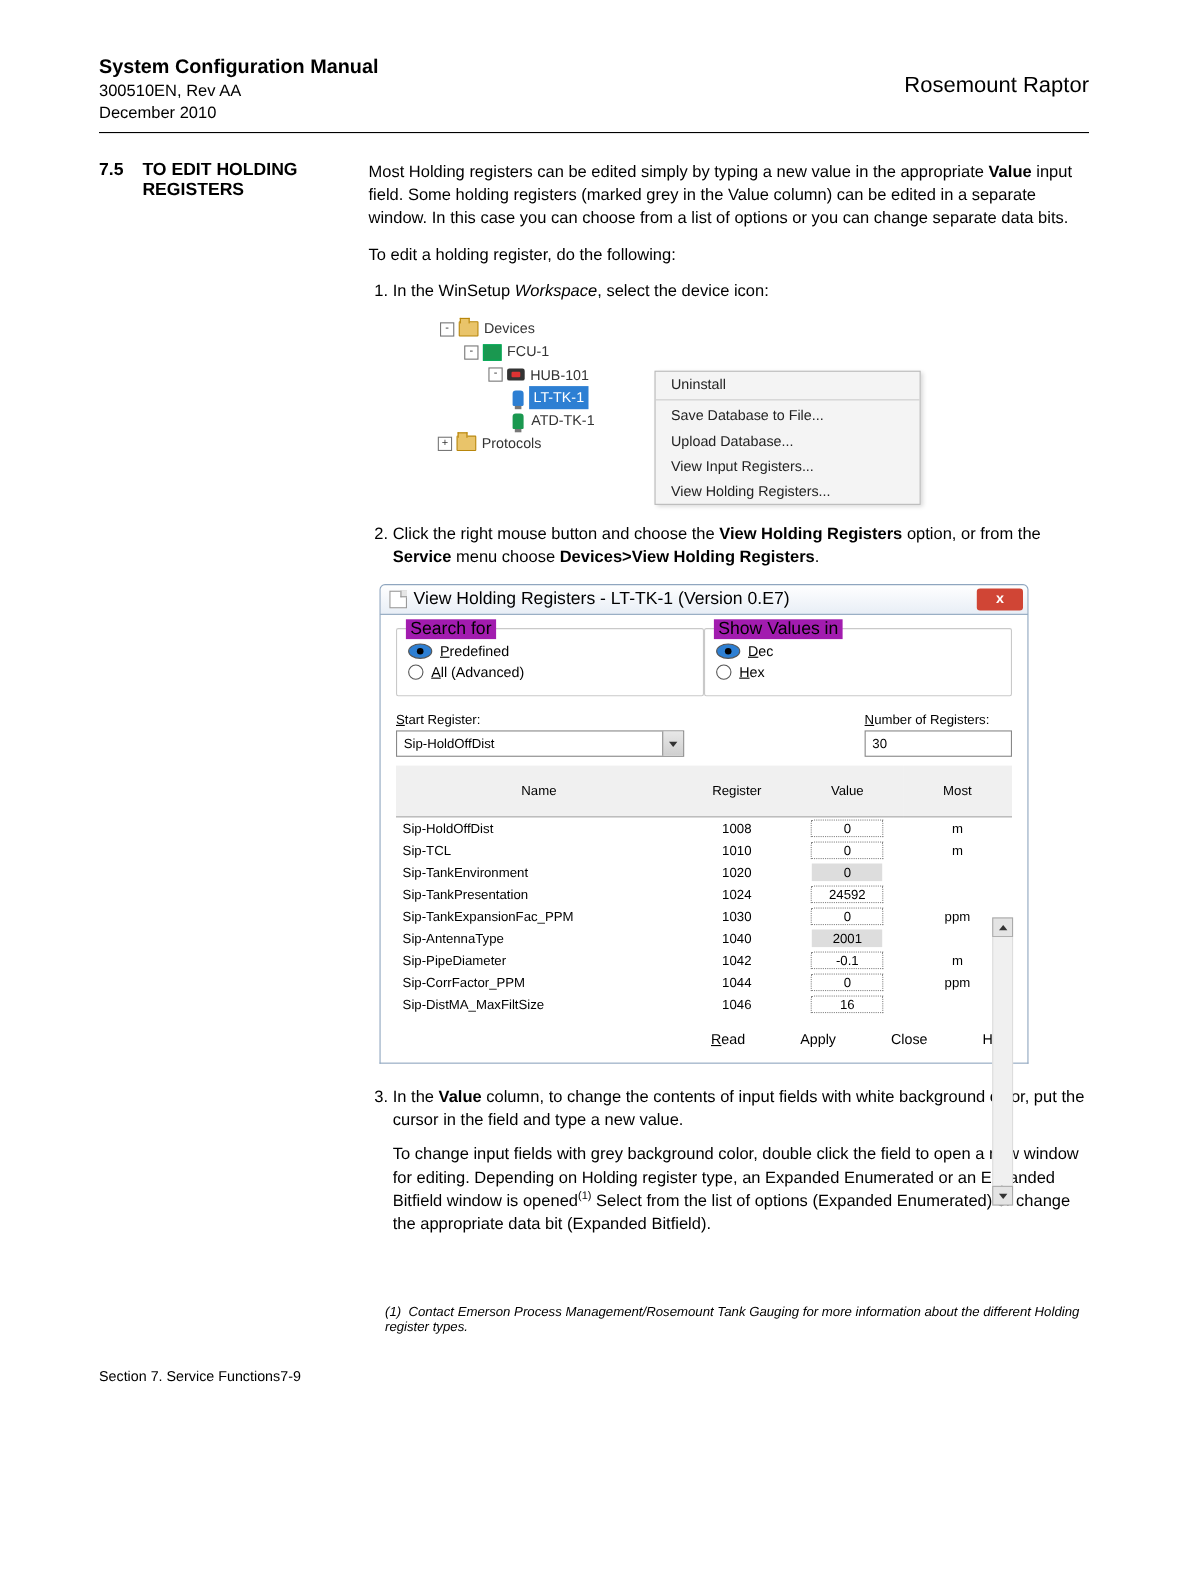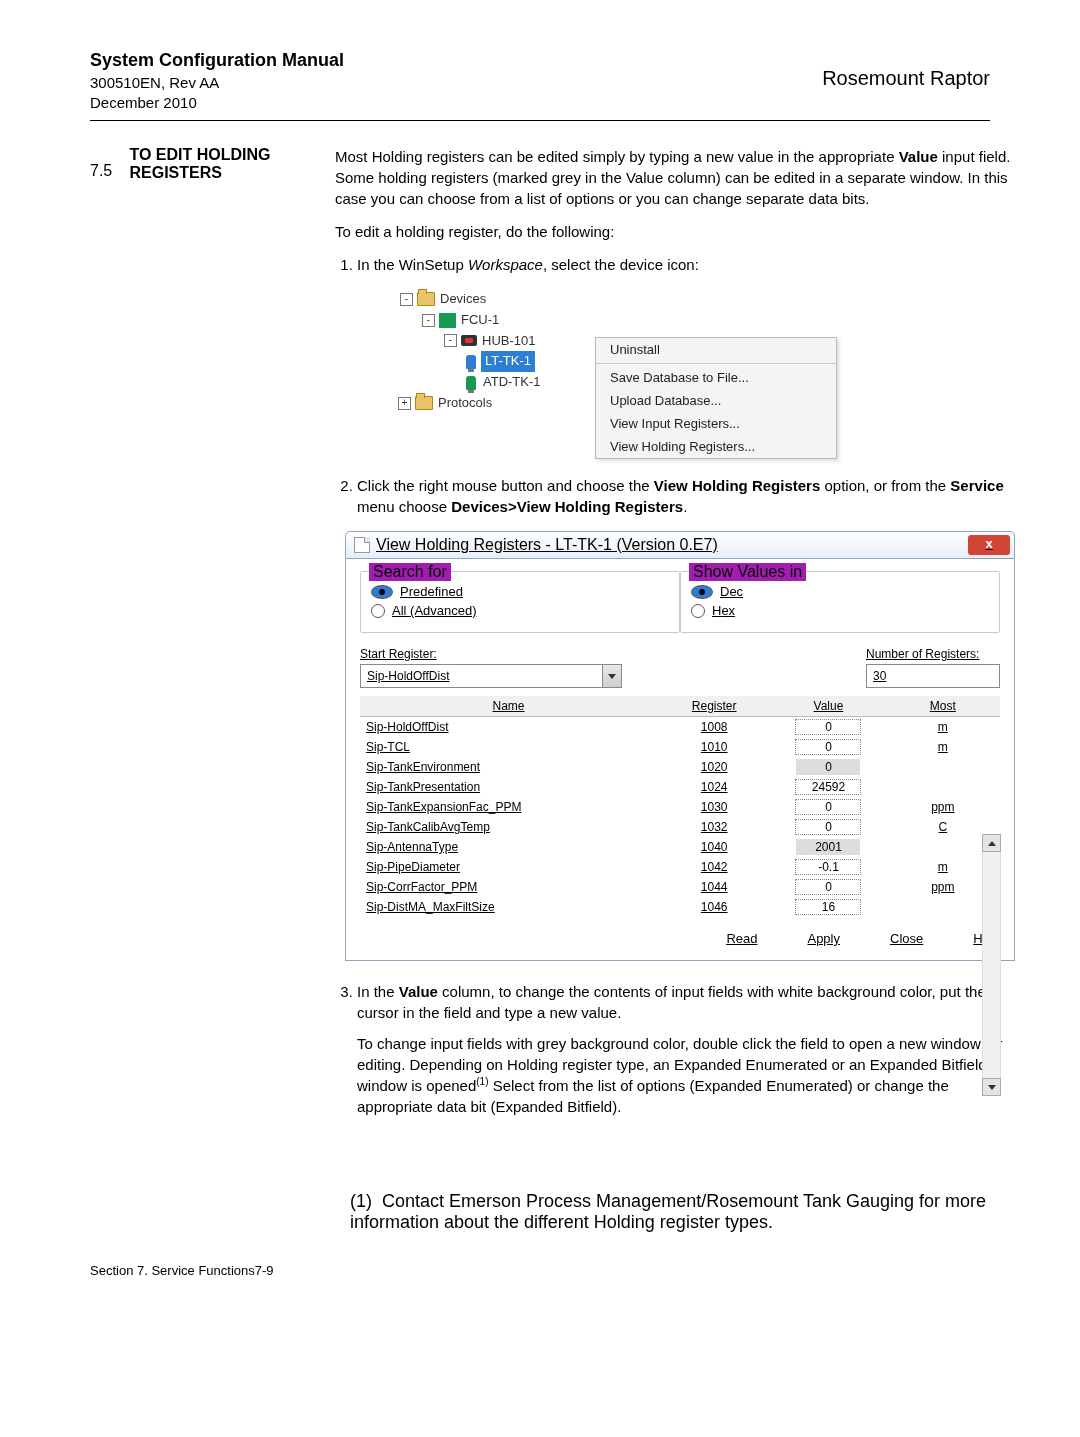--- a/index.html
+++ b/index.html
@@ -38,26 +38,25 @@
   }
   .col-left {
     width: 235px;
     flex-shrink: 0;
     padding-right: 10px;
   }
   .col-right {
     flex: 1;
   }
   .section-num {
-    font-weight: normal;
+    font-weight: bold;
     font-size: 16px;
     display: inline-block;
     width: 35px;
     vertical-align: top;
-    margin-top: 16px;
   }
   .section-title {
     font-weight: bold;
     font-size: 16px;
     display: inline-block;
     width: 180px;
     vertical-align: top;
   }
   .body-text {
     font-size: 15px;
@@ -107,21 +106,21 @@
     width:240px;
     background:#f4f4f4;
     border:1px solid #b9b9b9;
     box-shadow:2px 2px 4px rgba(0,0,0,.15);
     font-size:13px;
   }
   .ctx-menu .mi{padding:4px 14px;color:#222;}
   .ctx-menu .sep{border-top:1px solid #ccc;margin:2px 0;}
 
   
-  .dialog-figure{ margin: 6px 0 20px 10px; width:670px;text-decoration:underline;}
+  .dialog-figure{ margin: 6px 0 20px 10px; width:590px;}
   .dlg{
     border:1px solid #8fa6bf; border-top:none;
     background:#fff;
     font-size:13px;
     position:relative;
   }
   .dlg-title{
     height:26px;
     background:linear-gradient(#fff,#e8eef6);
     border:1px solid #8fa6bf;
@@ -145,36 +144,36 @@
   .radio .rb.sel:after{content:"";width:6px;height:6px;background:#000;border-radius:50%;}
   .lbl-small{font-size:12px;margin:6px 0 3px 0;}
   .u{text-decoration:underline;}
   .ctl-row{display:flex;gap:40px;margin-bottom:8px;}
   .combo{display:flex;align-items:center;border:1px solid #888;height:22px;background:#fff;width:260px;}
   .combo .ct{flex:1;padding:0 6px;font-size:12px;}
   .combo .ar{width:18px;height:100%;border-left:1px solid #888;background:linear-gradient(#e8e8e8,#cfcfcf);display:flex;align-items:center;justify-content:center;}
   .combo .ar svg{display:block;}
   .textbox{border:1px solid #888;height:22px;width:120px;padding:0 6px;font-size:12px;display:flex;align-items:center;background:#fff;}
   .table{border:0;width:100%;border-collapse:collapse;font-size:12px;}
-  .table th{background:#f0f0f0;font-weight:normal;padding:3px 6px;text-align:left;border-bottom:1px solid #bbb;}
+  .table th{background:#f0f0f0;font-weight:normal;padding:16px 6px;text-align:left;border-bottom:1px solid #bbb;}
   .table th.c,.table td.c{text-align:center;width:90px;}
   .table td{padding:2px 6px;border-bottom:0;}
   .table .nm{width:265px;}
   .val-white{border:1px dotted #888;display:inline-block;min-width:60px;text-align:center;background:#fff;padding:0 2px;}
   .val-grey{background:#ddd;display:inline-block;min-width:60px;text-align:center;padding:1px 2px;}
   .scroll{position:absolute;right:15px;top:275px;width:17px;height:265px;}
   .scroll .ar-up,.scroll .ar-dn{width:17px;height:16px;background:#e4e4e4;border:1px solid #aaa;display:flex;align-items:center;justify-content:center;}
   .scroll .track{width:17px;height:226px;background:#f0f0f0;border-left:1px solid #ddd;border-right:1px solid #ddd;}
   .btn-row{display:flex;gap:50px;justify-content:flex-end;margin-top:14px;}
   .btn{font-size:13px;}
 
   .sub-block{margin-left:22px;font-size:15px;line-height:1.4;}
   sup{font-size:10px;}
 
-  .footnote{font-size:18px;margin-top:60px;margin-left:260px;}
+  .footnote{font-size:12px;font-style:italic;margin-top:48px;margin-left:260px;}
   .footer{display:flex;font-size:13px;margin-top:30px;}
 </style>
 </head>
 <body>
 
 <div class="page">
 
   <div>
     <div class="header-title">System Configuration Manual</div>
     <div class="header-sub">300510EN, Rev AA</div>
@@ -345,26 +344,20 @@
                     <td class="c"><span class="val-white">24592</span></td>
                     <td class="c"></td>
                   </tr>
                   <tr>
                     <td>Sip-TankExpansionFac_PPM</td>
                     <td class="c">1030</td>
                     <td class="c"><span class="val-white">0</span></td>
                     <td class="c">ppm</td>
                   </tr>
                   <tr>
-                    <td>Sip-TankCalibAvgTemp</td>
-                    <td class="c">1032</td>
-                    <td class="c"><span class="val-white">0</span></td>
-                    <td class="c">C</td>
-                  </tr>
-                  <tr>
                     <td>Sip-AntennaType</td>
                     <td class="c">1040</td>
                     <td class="c"><span class="val-grey">2001</span></td>
                     <td class="c"></td>
                   </tr>
                   <tr>
                     <td>Sip-PipeDiameter</td>
                     <td class="c">1042</td>
                     <td class="c"><span class="val-white">-0.1</span></td>
                     <td class="c">m</td>

